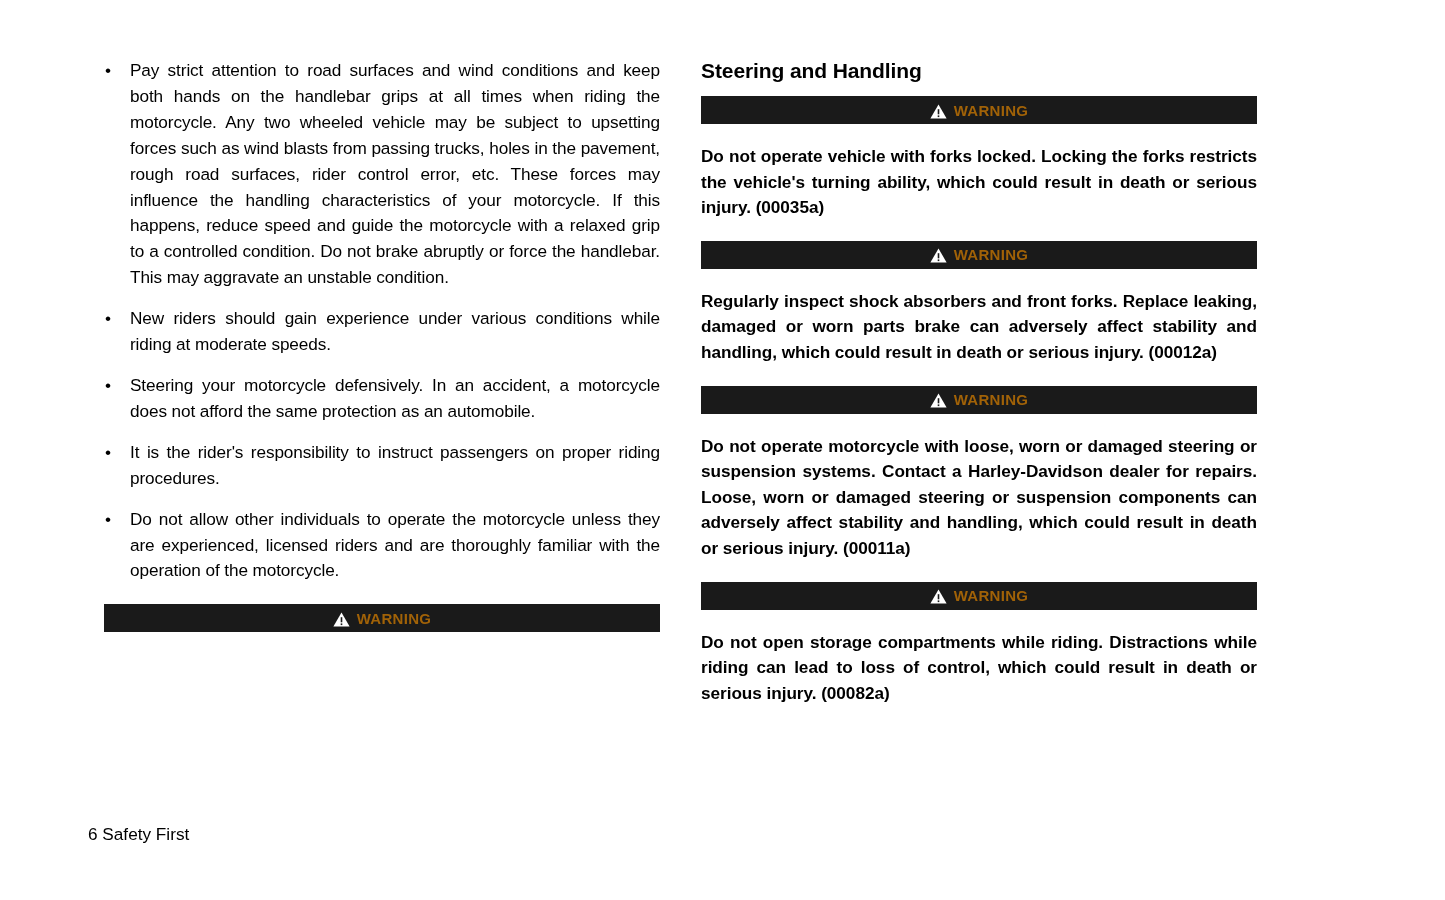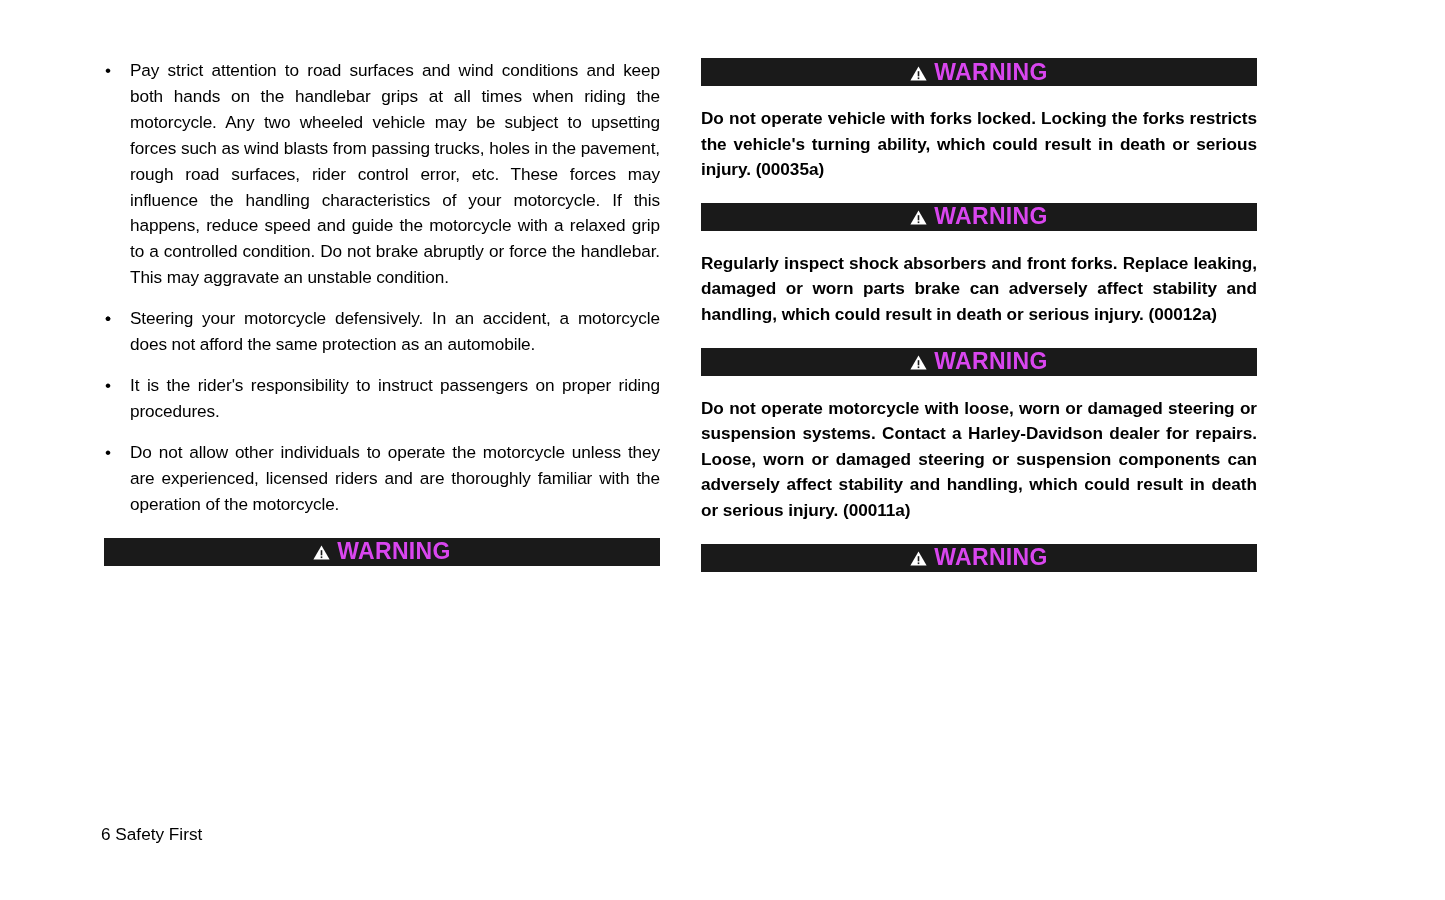--- a/index.html
+++ b/index.html
@@ -53,27 +53,27 @@
     top: 0;
     font-size: 17.2px;
     line-height: 25.9px;
   }
 
   
   .warning-block { margin-top: 20px; }
 
   .warning-banner {
     background: #1a1a1a;
-    color: #d946ef;
+    color: #a16207;
     height: 28px;
     display: flex;
     align-items: center;
     justify-content: center;
     gap: 7px;
-    font-size: 23px;
+    font-size: 15px;
     font-weight: bold;
     letter-spacing: 0.3px;
   }
   .warning-banner-label { line-height: 1; }
 
   .warning-triangle-icon {
     display: inline-block;
     width: 17px;
     height: 15px;
     position: relative;
@@ -99,41 +99,42 @@
     line-height: 26px;
     letter-spacing: -0.1px;
   }
 
   
   .column-right .warning-block:first-of-type { margin-top: 0; }
 
   
   .page-footer {
     position: absolute;
-    left: 101px;
+    left: 88px;
     top: 822px;
     font-size: 17.2px;
     line-height: 24px;
     white-space: pre;
   }
 </style>
 </head>
 <body>
 
 <div class="page">
 
   <div class="column column-left">
 
     <ul class="bullet-list">
       <li class="bullet-item">
         <span class="bullet-marker">•</span>
         <span>Pay strict attention to road surfaces and wind conditions and keep both hands on the handlebar grips at all times when riding the motorcycle. Any two wheeled vehicle may be subject to upsetting forces such as wind blasts from passing trucks, holes in the pavement, rough road surfaces, rider control error, etc. These forces may influence the handling characteristics of your motorcycle. If this happens, reduce speed and guide the motorcycle with a relaxed grip to a controlled condition. Do not brake abruptly or force the handlebar. This may aggravate an unstable condition.</span>
       </li>
       <li class="bullet-item">
         <span class="bullet-marker">•</span>
+        <span>New riders should gain experience under various conditions while riding at moderate speeds.</span>
       </li>
       <li class="bullet-item">
         <span class="bullet-marker">•</span>
         <span>Steering your motorcycle defensively. In an accident, a motorcycle does not afford the same protection as an automobile.</span>
       </li>
       <li class="bullet-item">
         <span class="bullet-marker">•</span>
         <span>It is the rider's responsibility to instruct passengers on proper riding procedures.</span>
       </li>
       <li class="bullet-item">
@@ -152,20 +153,21 @@
           </svg>
         </span>
         <span class="warning-banner-label">WARNING</span>
       </div>
     </div>
 
   </div>
 
   <div class="column column-right">
 
+    <h2 class="section-heading">Steering and Handling</h2>
 
     <div class="warning-block">
       <div class="warning-banner">
         <span class="warning-triangle-icon">
           <svg viewBox="0 0 17 15" width="17" height="15" aria-hidden="true">
             <path d="M8.5 0.4 L16.6 14.6 L0.4 14.6 Z" fill="#ffffff"></path>
             <rect x="7.7" y="5.2" width="1.6" height="5.1" fill="#1a1a1a"></rect>
             <rect x="7.7" y="11.4" width="1.6" height="1.7" fill="#1a1a1a"></rect>
           </svg>
         </span>
@@ -206,19 +208,20 @@
       <div class="warning-banner">
         <span class="warning-triangle-icon">
           <svg viewBox="0 0 17 15" width="17" height="15" aria-hidden="true">
             <path d="M8.5 0.4 L16.6 14.6 L0.4 14.6 Z" fill="#ffffff"></path>
             <rect x="7.7" y="5.2" width="1.6" height="5.1" fill="#1a1a1a"></rect>
             <rect x="7.7" y="11.4" width="1.6" height="1.7" fill="#1a1a1a"></rect>
           </svg>
         </span>
         <span class="warning-banner-label">WARNING</span>
       </div>
+      <div class="warning-body">Do not open storage compartments while riding. Distractions while riding can lead to loss of control, which could result in death or serious injury. (00082a)</div>
     </div>
 
   </div>
 
   <div class="page-footer">6 Safety First</div>
 
 </div>
 
 </body></html>

